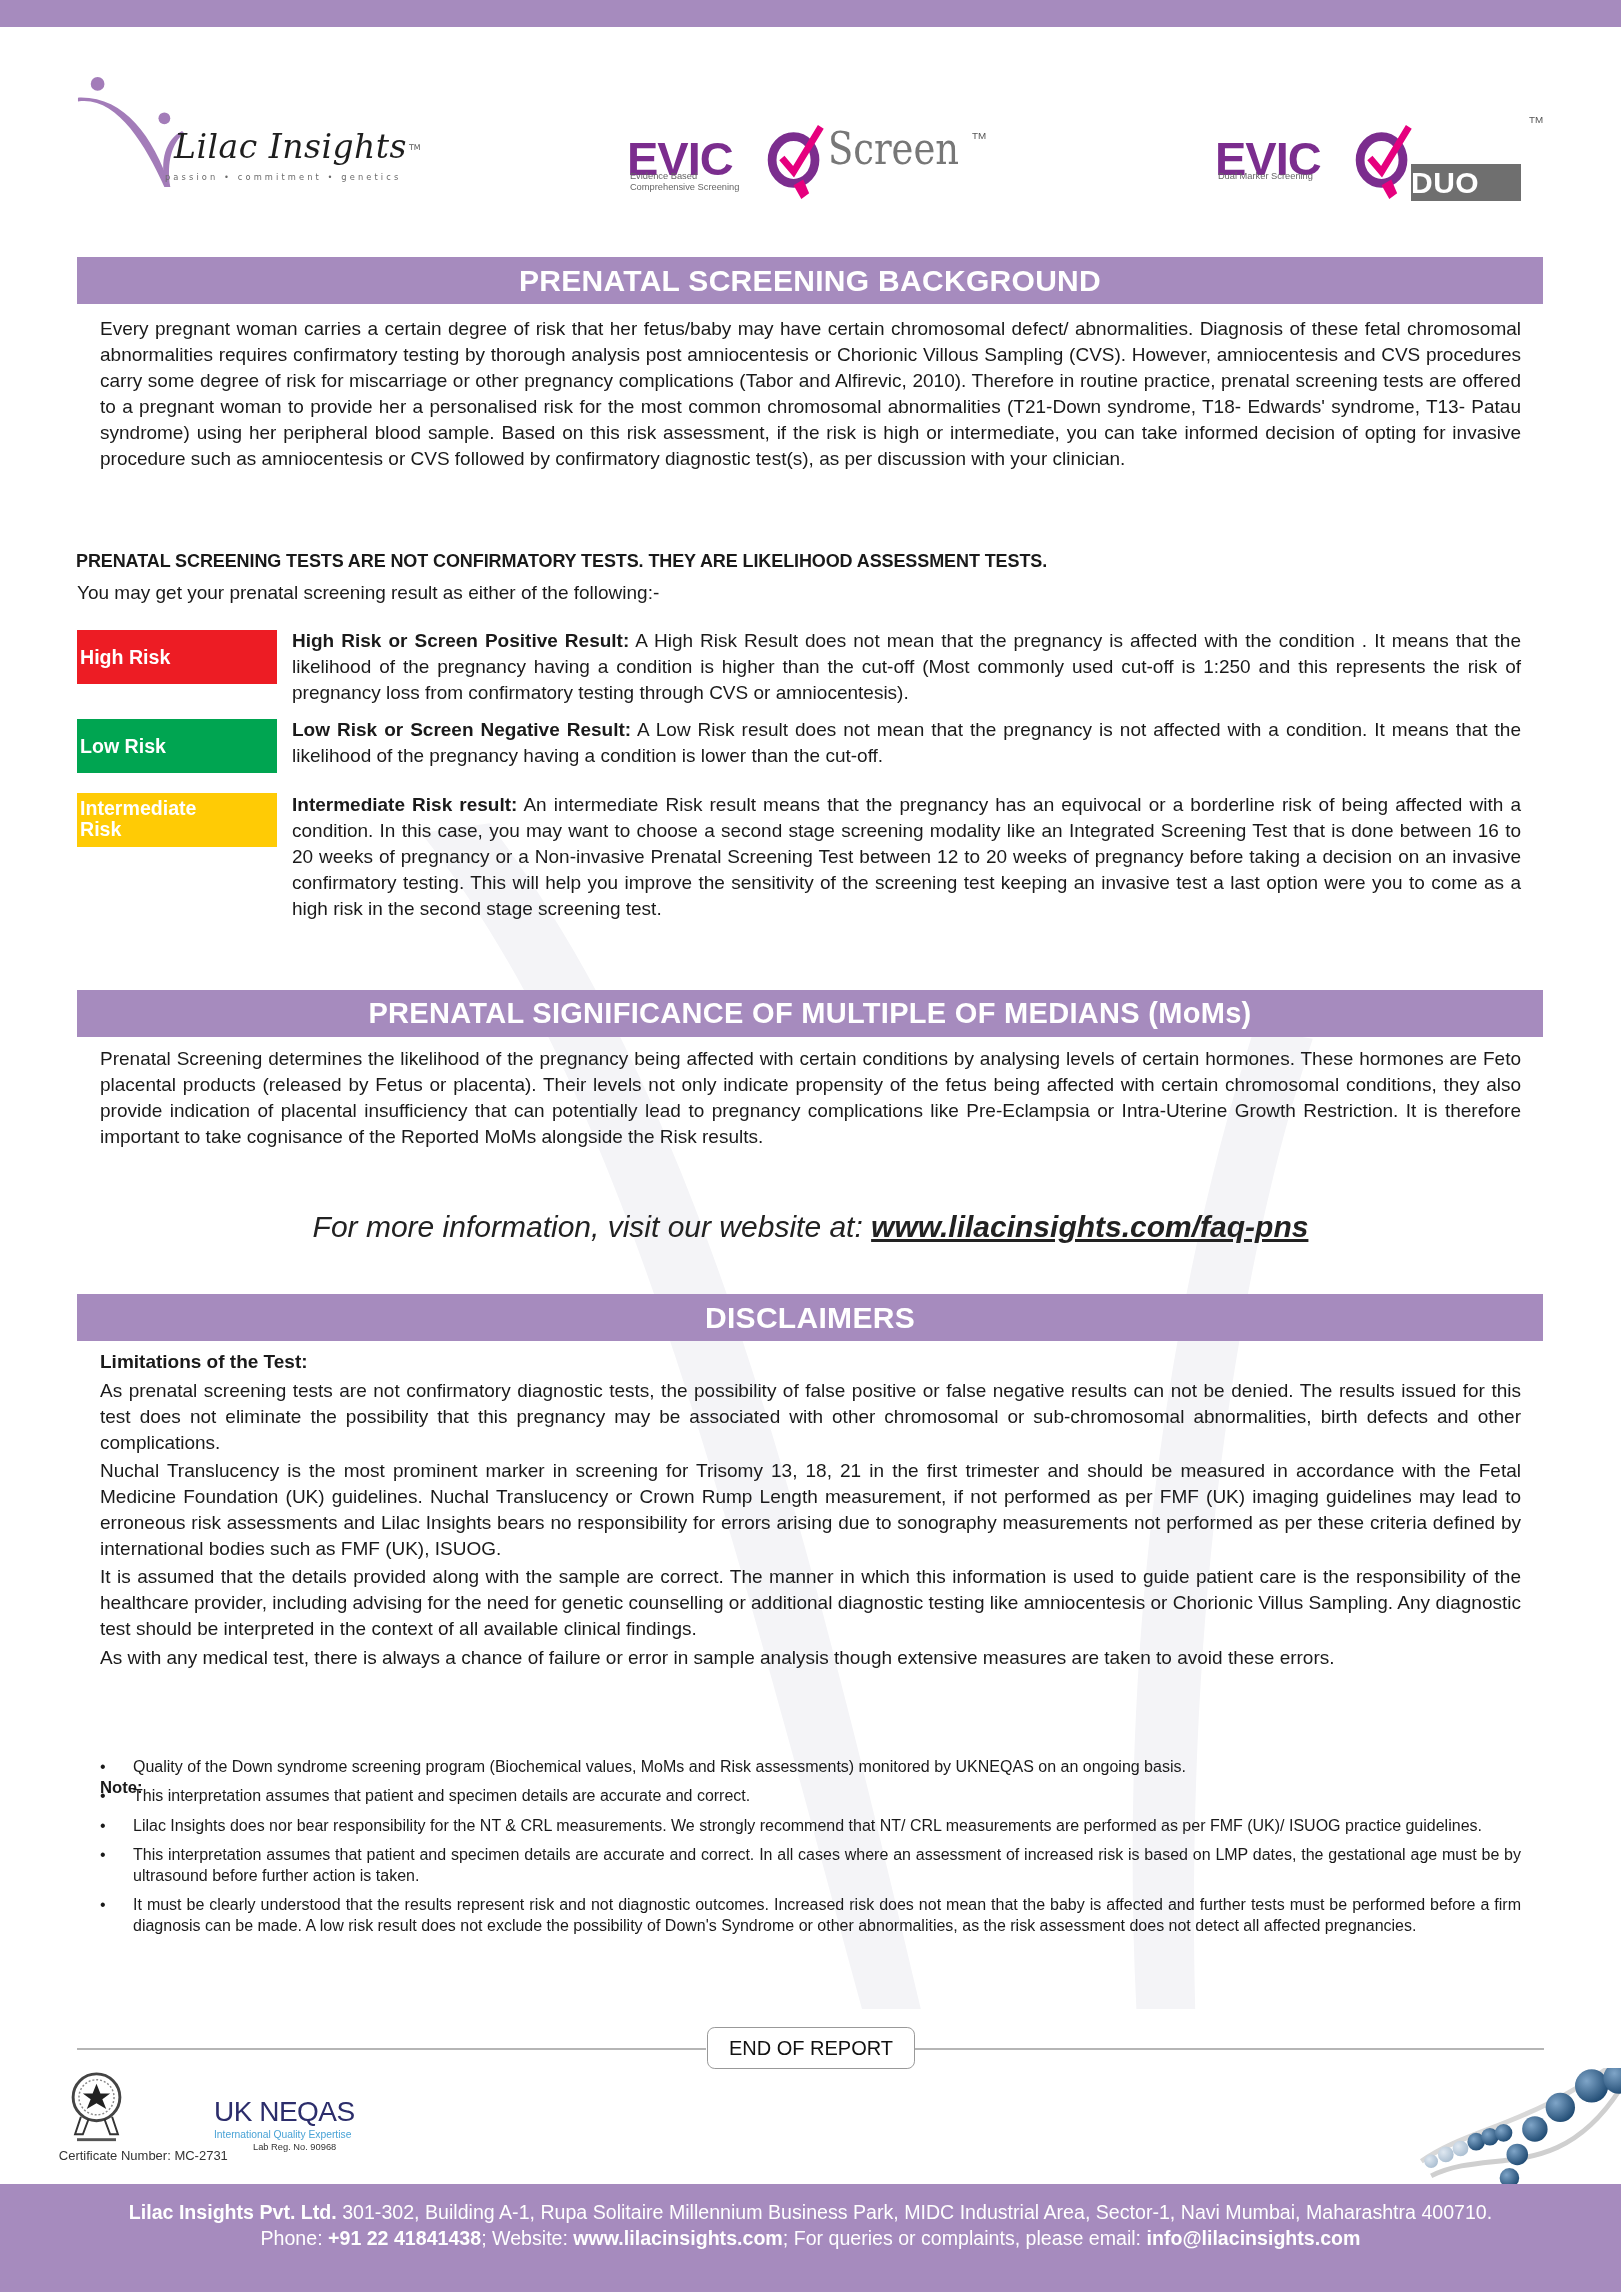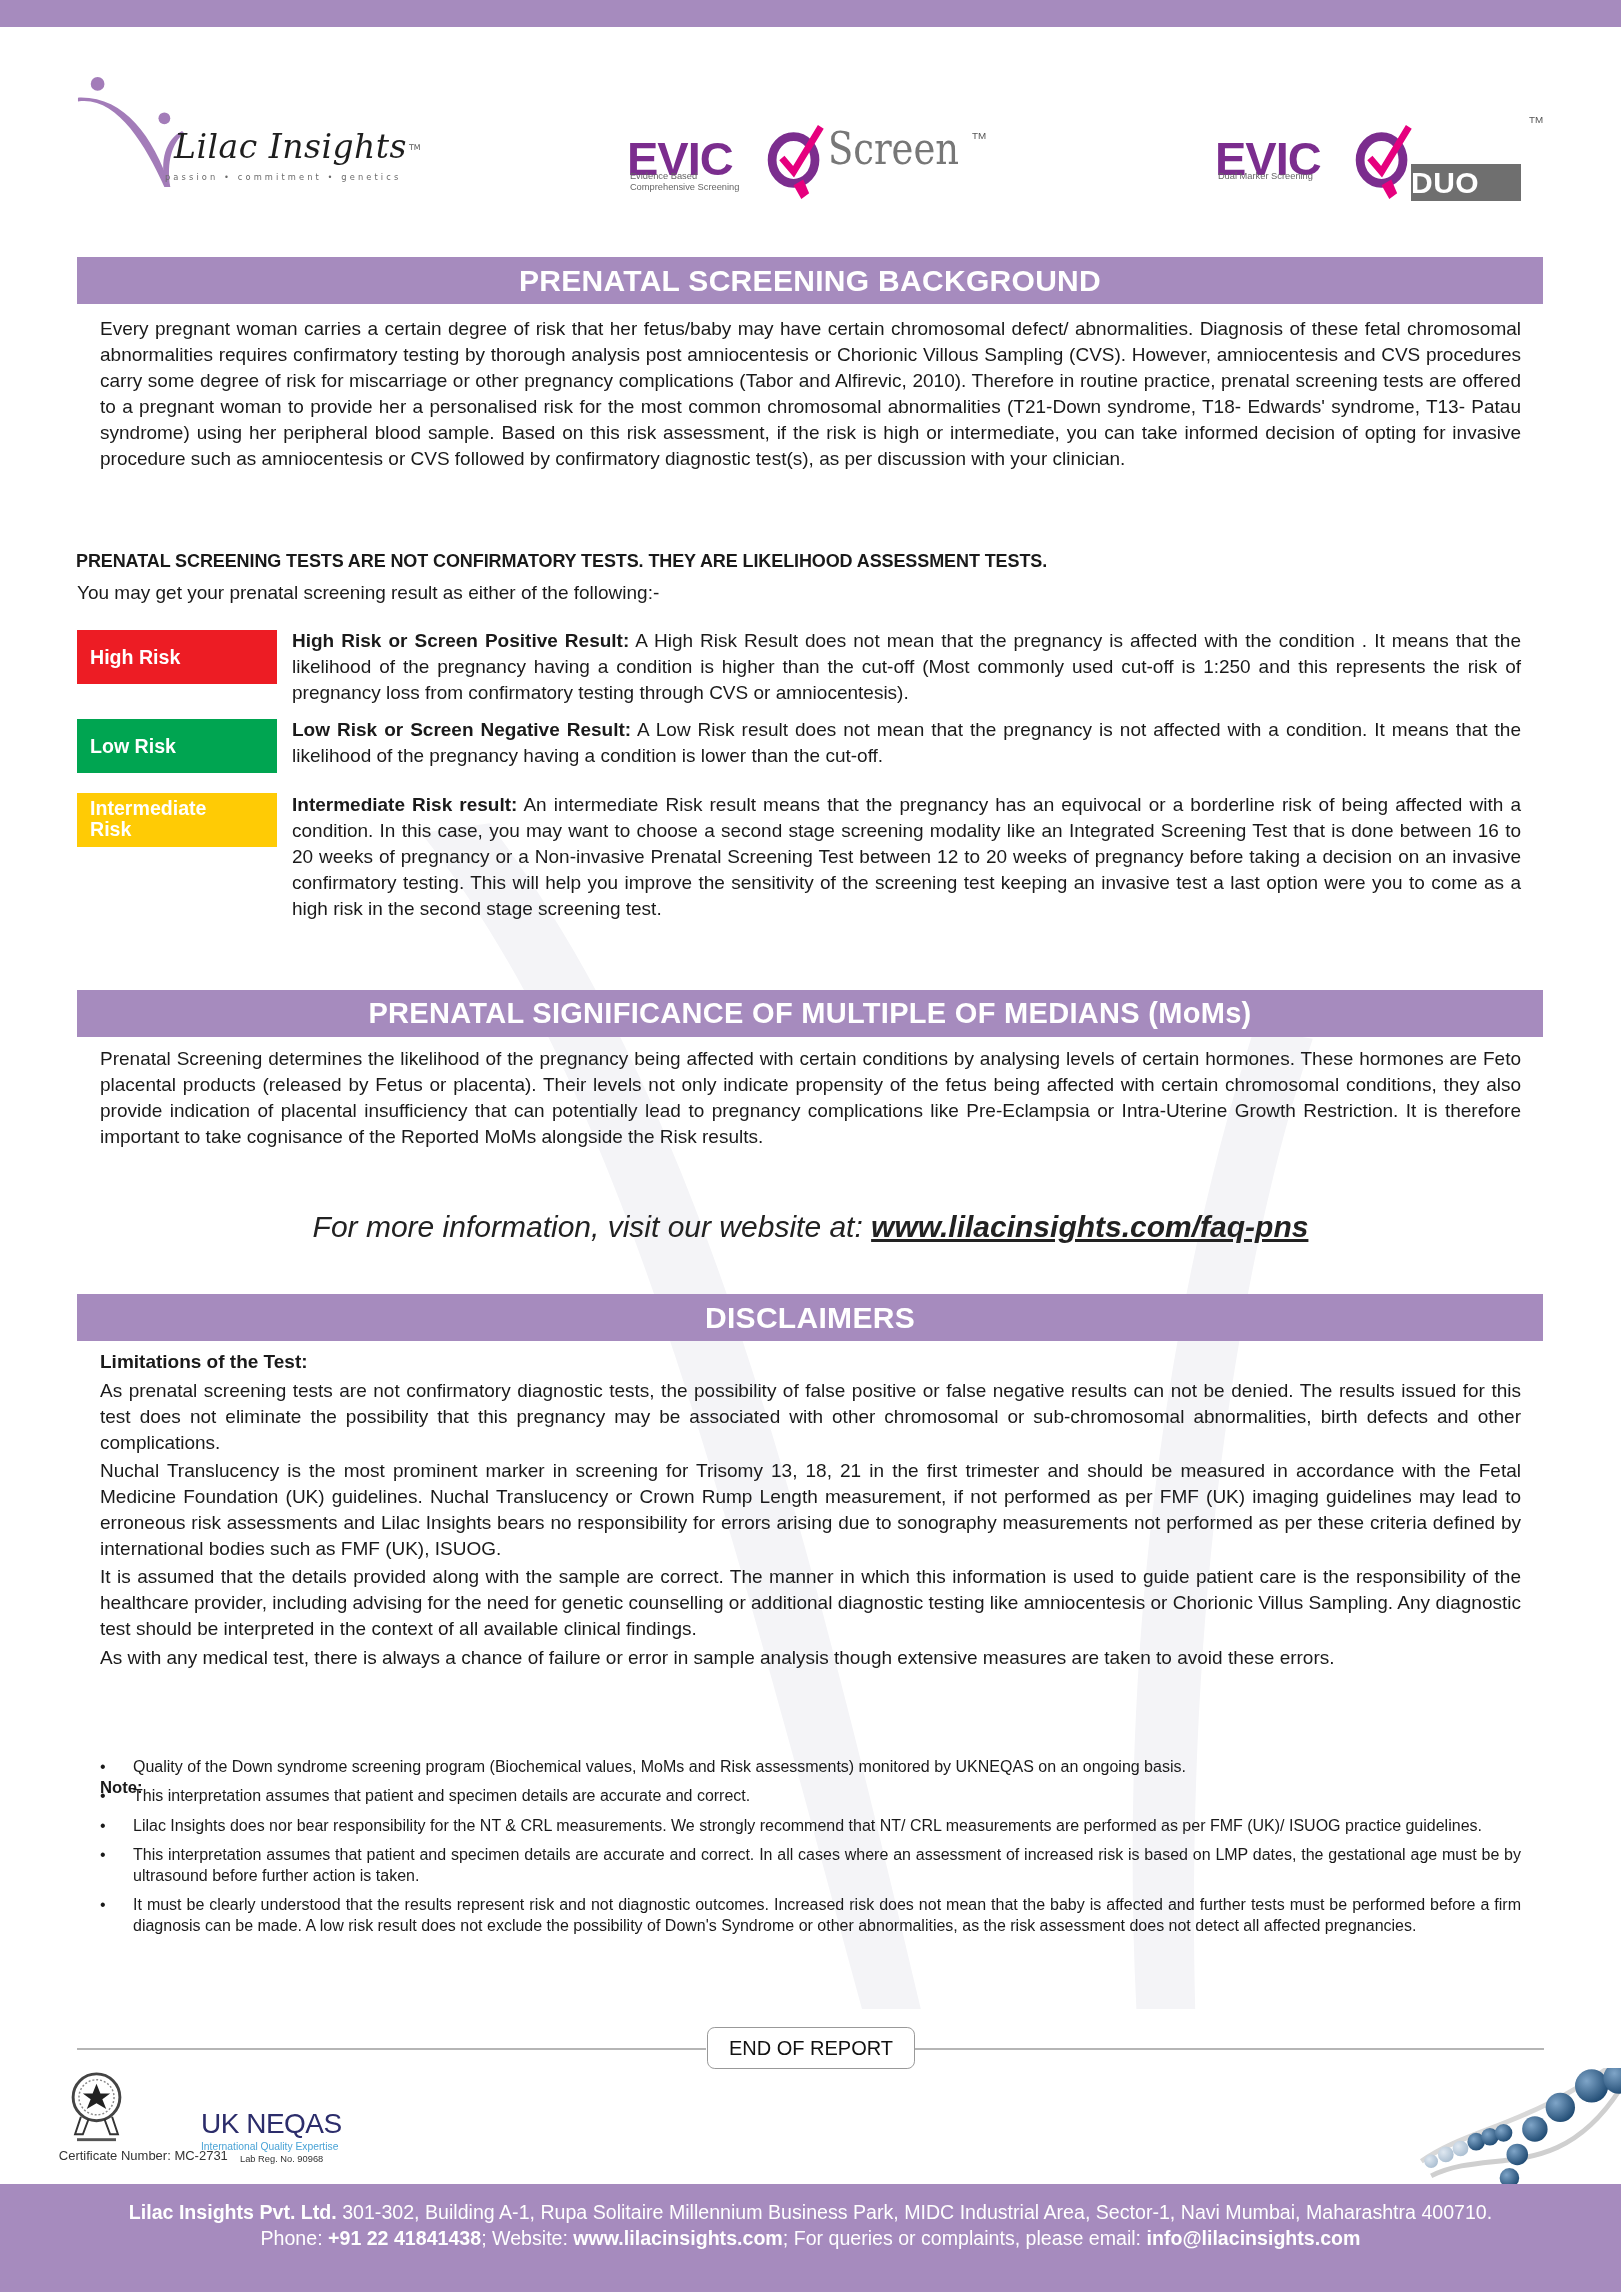--- a/index.html
+++ b/index.html
@@ -32,21 +32,21 @@
 
   
   .section-bar { position: absolute; left: 77px; width: 1466px; height: 47px; background: #a68bbe; color: #ffffff; font-family: "Liberation Sans", sans-serif; font-weight: bold; font-size: 30px; text-align: center; line-height: 47px; letter-spacing: 0.3px; }
   .section-bar.moms { font-size: 29px; }
 
   .para { position: absolute; left: 100px; width: 1421px; font-family: "Liberation Sans", sans-serif; font-size: 19px; line-height: 26px; text-align: justify; color: #1a1a1a; }
 
   .warning { position: absolute; left: 76px; top: 551px; font-family: "Liberation Sans", sans-serif; font-weight: bold; font-size: 18px; color: #1a1a1a; letter-spacing: -0.1px; }
   .intro { position: absolute; left: 77px; top: 582px; font-family: "Liberation Sans", sans-serif; font-size: 19px; color: #1a1a1a; }
 
-  .risk-badge { position: absolute; left: 77px; width: 200px; color: #fff; font-family: "Liberation Sans", sans-serif; font-weight: bold; font-size: 19.6px; padding-left: 13px; }
+  .risk-badge { position: absolute; left: 77px; width: 200px; color: #fff; font-family: "Liberation Sans", sans-serif; font-weight: bold; font-size: 19.6px; padding-left: 3px; }
   .risk-high { top: 630px; height: 54px; background: #ed1c24; line-height: 54px; }
   .risk-low { top: 719px; height: 54px; background: #00a551; line-height: 54px; }
   .risk-mid { top: 793px; height: 54px; background: #ffcb05; line-height: 21.6px; padding-top: 4.9px; }
 
   .risk-text { position: absolute; left: 292px; width: 1229px; font-family: "Liberation Sans", sans-serif; font-size: 19px; line-height: 26px; text-align: justify; color: #1a1a1a; }
   .risk-text b { font-weight: bold; }
 
   .website-line { position: absolute; left: 0; width: 1621px; top: 1210px; text-align: center; font-family: "Liberation Sans", sans-serif; font-style: italic; font-size: 30px; color: #222; }
   .website-line a { color: #222; font-weight: bold; text-decoration: underline; }
 
@@ -59,21 +59,21 @@
   .notes li .bullet { position: absolute; left: 0; top: 0; }
 
   .end-line { position: absolute; top: 2048px; height: 2px; background: #b5b5b5; }
   .end-line.left { left: 77px; width: 629px; }
   .end-line.right { left: 914px; width: 630px; }
   .end-report { position: absolute; left: 707px; top: 2027px; width: 208px; height: 42px; border: 1.5px solid #999; border-radius: 7.8px; background: #fff; font-family: "Liberation Sans", sans-serif; font-size: 20px; text-align: center; line-height: 40px; color: #111; }
 
   .nabl { position: absolute; left: 47px; top: 2070px; width: 98px; height: 98px; text-align: center; }
   .nabl .seal { display: block; margin: 0 auto; }
   .nabl .cert { font-size: 13px; color: #333; font-family: "Liberation Sans", sans-serif; white-space: nowrap; position: absolute; left: 11.8px; top: 78px; }
-  .ukneqas { position: absolute; left: 201px; top: 2098px; width: 196px; margin-top: 12px; }
+  .ukneqas { position: absolute; left: 214px; top: 2098px; width: 196px; }
   .ukneqas .name { font-family: "Liberation Sans", sans-serif; font-size: 28px; color: #2c2d6b; letter-spacing: -0.5px; line-height: 1; }
   .ukneqas .q { color: #2c2d6b; }
   .ukneqas .tag { font-family: "Liberation Sans", sans-serif; font-size: 10.3px; color: #4aa3d6; margin-top: 2.9px; }
   .ukneqas .reg { font-family: "Liberation Sans", sans-serif; font-size: 9.3px; color: #333; margin-top: 2px; padding-left: 39px; }
 
   .dna { position: absolute; left: 1392px; top: 2068px; width: 229px; height: 118px; }
 
   .footer { position: absolute; left: 0; top: 2184px; width: 1621px; height: 109px; background: #a68bbe; color: #fff; font-family: "Liberation Sans", sans-serif; font-size: 19.6px; text-align: center; }
   .footer .l1 { position: absolute; left: 0; width: 1621px; top: 16.7px; }
   .footer .l2 { position: absolute; left: 0; width: 1621px; top: 43px; }

